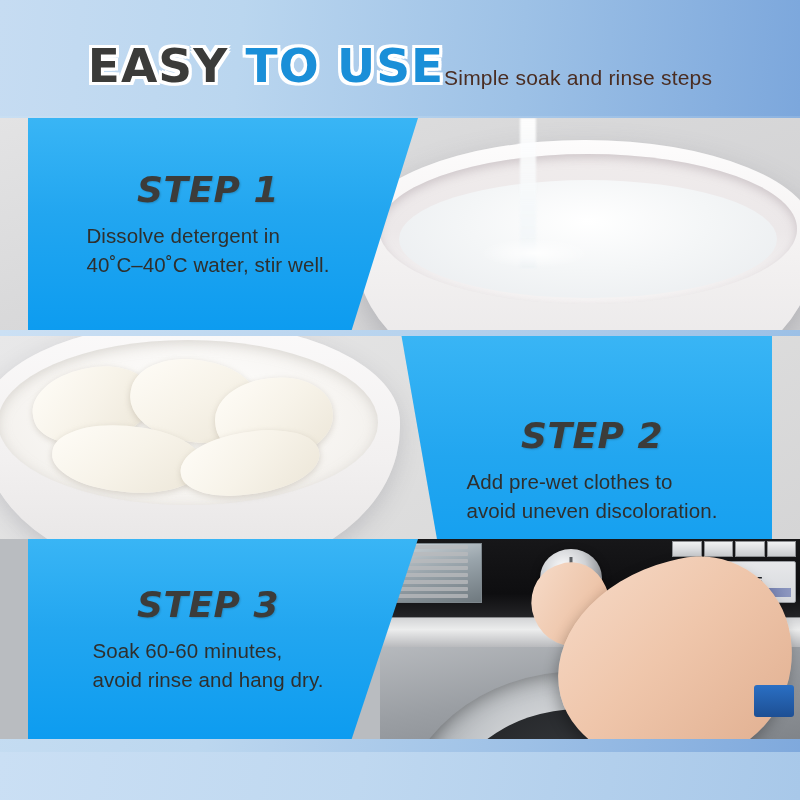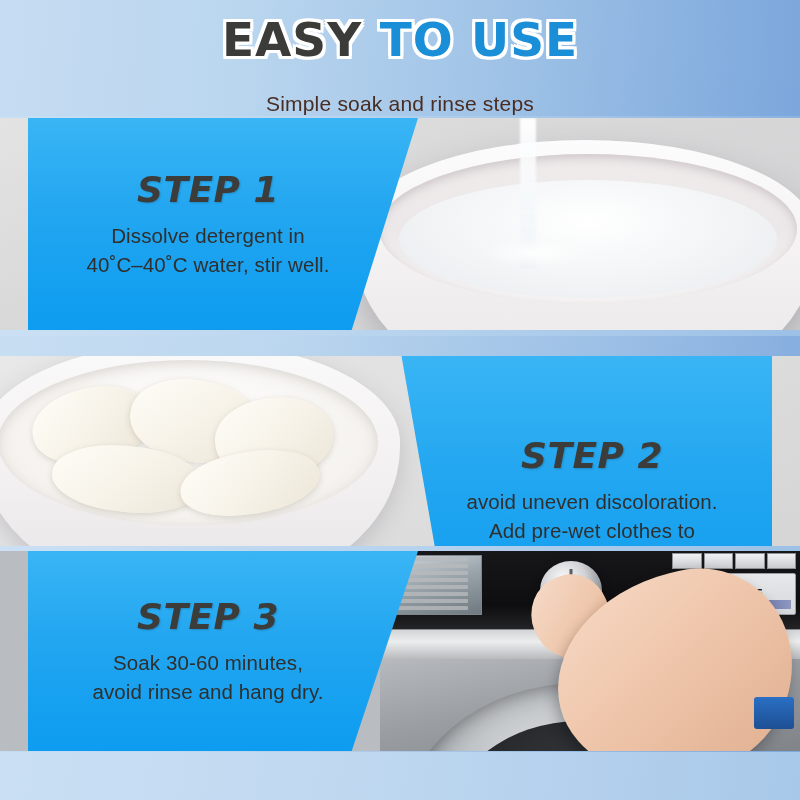--- a/index.html
+++ b/index.html
@@ -13,22 +13,22 @@
   #page {
     position:relative;
     width:800px; height:800px;
     background:linear-gradient(100deg,#c9dff3 0%,#bcd7ef 35%,#9dc0e6 70%,#7ea8dc 100%);
   }
 
   
   .header {
     position:absolute; left:0; top:0; width:800px; height:116px;
     background:linear-gradient(95deg,#c6dcf2 0%,#bad6ef 30%,#9dc1e6 65%,#7ca7dc 100%);
-    display:flex; flex-direction:column;
-    align-items:center; justify-content:space-between;
+    display:flex; flex-direction:row;
+    align-items:center; justify-content:center;
     padding-top:16px;
   }
   .title {
     font-size:47px; font-weight:bold; letter-spacing:1px;
     line-height:1.02; white-space:nowrap;
     font-family:"DejaVu Sans", sans-serif;
     -webkit-text-stroke:0px;
   }
   .title .w1 {
     color:#3b3b39;
@@ -47,22 +47,22 @@
     font-size:21px; color:#4a2d22; letter-spacing:.2px;
     white-space:nowrap;
   }
 
   
   .band {
     position:absolute; left:0; width:800px;
     overflow:hidden;
   }
   #band1 { top:118px;  height:212px; }
-  #band2 { top:356px;  height:268px; }
-  #band3 { top:551px;  height:200px; }
+  #band2 { top:336px;  height:268px; }
+  #band3 { top:539px;  height:200px; }
 
   .photo { position:absolute; inset:0; overflow:hidden; }
 
   .bluepanel {
     position:absolute; top:0; height:100%;
     background:linear-gradient(180deg,#39b5f5 0%,#22a6f0 45%,#0d9cf0 100%);
   }
   
   .panel-left {
     left:28px; width:390px;
@@ -71,21 +71,21 @@
   
   .panel-right {
     right:28px; width:390px;
     clip-path:polygon(5% 0, 100% 0, 100% 100%, 17% 100%);
   }
 
   .content {
     position:absolute; top:0; height:100%;
     display:flex; flex-direction:column;
     align-items:center; justify-content:center;
-    text-align:center;
+    text-align:left;
   }
   .content-left  { left:28px;  width:360px; }
   .content-right { right:28px; width:360px; }
 
   .steplabel {
     font-size:36px; font-weight:bold; font-style:italic;
     color:#3c3c3a; letter-spacing:.5px;
     font-family:"DejaVu Sans", sans-serif;
     text-shadow:1px 1px 2px rgba(0,0,0,.18);
     margin-bottom:12px;
@@ -298,22 +298,22 @@
         <div class="p2-cloth c2"></div>
         <div class="p2-cloth c3"></div>
         <div class="p2-cloth c4"></div>
         <div class="p2-cloth c5"></div>
       </div>
     </div>
     <div class="bluepanel panel-right"></div>
     <div class="content content-right">
       <div class="steplabel">STEP 2</div>
       <div class="steptext">
+        <div>Add pre-wet clothes to</div>
         <div>avoid uneven discoloration.</div>
-        <div>Add pre-wet clothes to</div>
       </div>
     </div>
   </div>
 
   <div class="gap" id="gap2"></div>
 
   <div class="band" id="band3">
     <div class="photo">
       <div class="p3-bg"></div>
       <div class="p3-ctrlpanel"></div>
@@ -348,20 +348,20 @@
         <div class="p3-knobline"></div>
       </div>
       <div class="p3-fingers"></div>
       <div class="p3-hand"></div>
       <div class="p3-badge"></div>
     </div>
     <div class="bluepanel panel-left"></div>
     <div class="content content-left">
       <div class="steplabel">STEP 3</div>
       <div class="steptext">
-        <div>Soak 30-60 minutes,</div>
+        <div>Soak 60-60 minutes,</div>
         <div>avoid rinse and hang dry.</div>
       </div>
     </div>
   </div>
 
   <div class="footer"></div>
 </div>
 
 </body></html>

